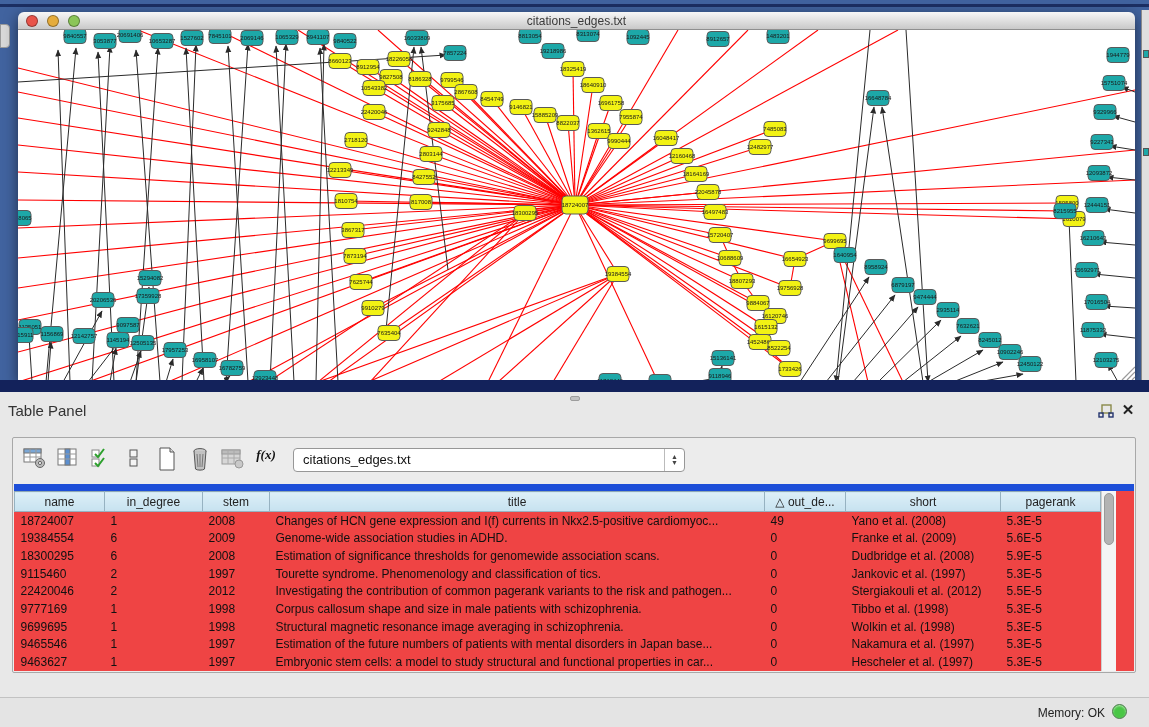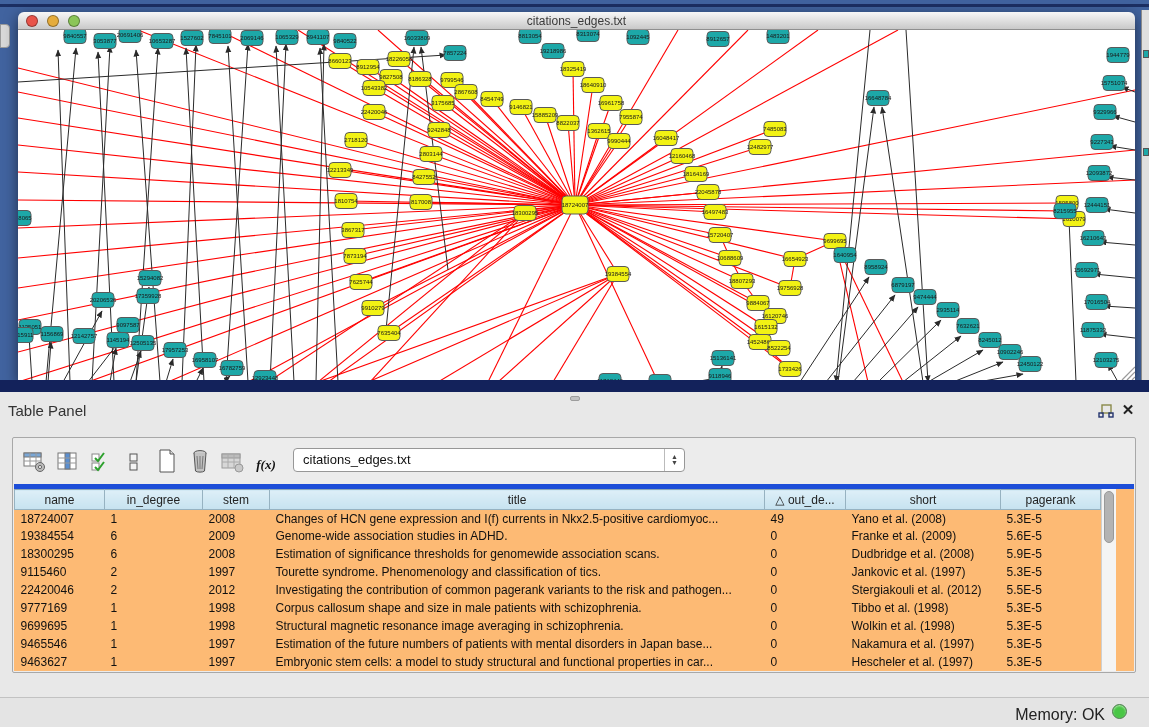--- a/index.html
+++ b/index.html
@@ -22,40 +22,40 @@
 
   .table-panel { position:absolute; left:0; top:392px; width:1149px; height:335px; background:#e8e8e8; }
   .tp-header { position:relative; height:30px; }
   .tp-title { position:absolute; left:8px; top:10px; font-size:15px; color:#333; }
   .tp-grip { position:absolute; left:570px; top:4px; width:10px; height:5px; background:#c2c2c2; border:1px solid #9d9d9d; border-radius:2px; }
   .tp-float { position:absolute; left:1098px; top:12px; width:16px; height:15px; cursor:pointer; }
   .tp-close { position:absolute; left:1120px; top:9px; width:16px; height:18px; font-size:15px; font-weight:bold; color:#222; text-align:center; cursor:pointer; }
 
   .table-card { position:absolute; left:12px; top:45px; width:1124px; height:236px; background:#ececec; border:1px solid #a8a8a8; border-radius:2px; }
   .toolbar { position:relative; height:44px; display:flex; align-items:center; padding-left:8px; }
-  .tb-icon { width:28px; height:26px; margin-right:5px; display:flex; align-items:flex-end; justify-content:center; cursor:pointer; }
+  .tb-icon { width:28px; height:26px; margin-right:5px; display:flex; align-items:flex-start; justify-content:center; cursor:pointer; }
   .fx { font-size:13px; font-style:italic; font-weight:bold; color:#111; font-family:"Liberation Serif",serif; }
   .combo { position:relative; width:392px; height:24px; margin-left:8px; background:#fff; border:1px solid #979797; border-radius:4px; font-size:13px; color:#111; line-height:22px; padding-left:9px; cursor:pointer; }
   .combo-arrows { position:absolute; right:0; top:0; width:20px; height:22px; border-left:1px solid #bbb; display:flex; flex-direction:column; align-items:center; justify-content:center; font-size:7px; color:#444; line-height:6px; }
 
-  .grid-wrap { position:absolute; left:1px; top:46px; right:1px; bottom:1px; background:#fdba74; border-top:5px solid #1d4ed8; display:flex; }
+  .grid-wrap { position:absolute; left:1px; top:46px; right:1px; bottom:1px; background:#ef4444; border-top:7px solid #1d4ed8; display:flex; }
   table.grid { border-collapse:collapse; table-layout:fixed; width:1086px; font-size:12px; color:#111; }
   table.grid th { height:20px; background:linear-gradient(#ddeff8,#c6e2ef); border:1px solid #96b2c1; border-top:1px solid #8fa8b5; font-weight:normal; font-size:12px; color:#222; text-align:center; overflow:hidden; white-space:nowrap; cursor:pointer; }
   table.grid td { height:16px; padding:0 2px 0 6px; overflow:hidden; white-space:nowrap; text-overflow:ellipsis; }
   .vscroll { width:15px; background:#f4f4f4; border-left:1px solid #cfcfcf; position:relative; }
   .vthumb { position:absolute; left:2px; top:2px; width:10px; height:52px; background:#b3b3b3; border-radius:5px; border:1px solid #999; }
 
   .tabs { position:absolute; left:0; right:0; top:283px; display:flex; justify-content:center; }
   .seg { display:flex; border:1px solid #8c8c8c; border-radius:5px; overflow:hidden; background:#fdfdfd; }
   .seg-btn { padding:2px 13px; font-size:13px; color:#1a1a1a; border-right:1px solid #b9b9b9; cursor:pointer; }
   .seg-btn:last-child { border-right:none; }
   .seg-btn.active { background:#6e6e6e; color:#e3e3e3; }
 
   .status-bar { position:absolute; left:0; top:697px; width:1149px; height:30px; background:#e4e4e4; border-top:1px solid #c2c2c2; }
-  .mem-label { position:absolute; right:44px; top:8px; font-size:16px; color:#222; }
+  .mem-label { position:absolute; right:44px; top:8px; font-size:12px; color:#222; }
   .mem-dot { position:absolute; right:22px; top:6px; width:15px; height:15px; border-radius:50%; border:1px solid #567d56; box-shadow:inset 0 1px 2px rgba(255,255,255,.6); }
 </style>
 </head>
 <body>
 
 <div class="desktop">
   <div class="desktop-topline"></div>
   <div class="left-fragment"></div>
 
   <div class="net-window">

